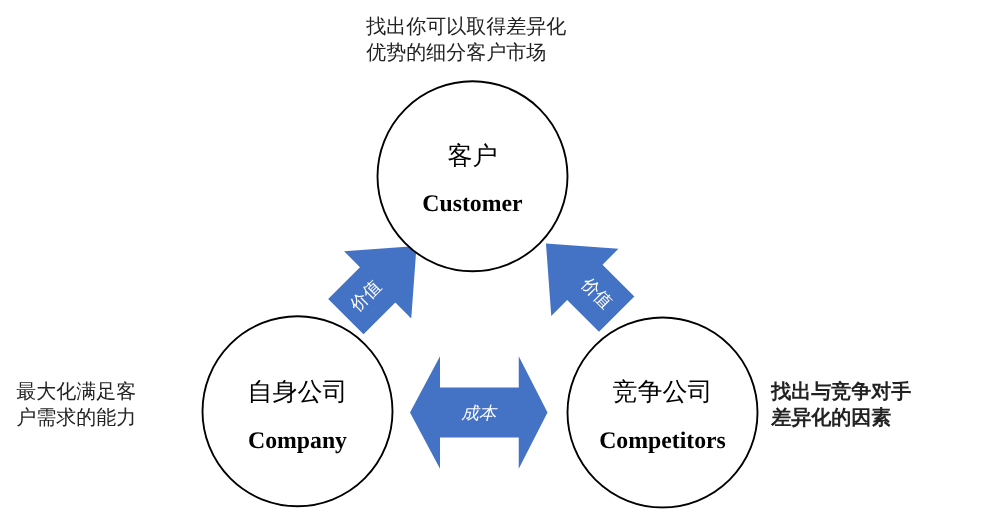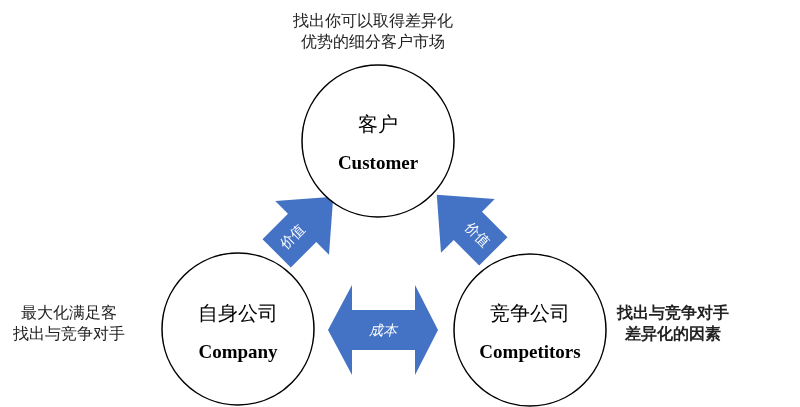--- a/index.html
+++ b/index.html
@@ -1,29 +1,29 @@
 <!DOCTYPE html>
 <html><head>
 <meta charset="utf-8">
 <style>
   html,body{margin:0;padding:0;background:#fff;}
   body{width:800px;height:407px;position:relative;overflow:hidden;font-family:"DejaVu Sans",sans-serif;}
   svg{position:absolute;left:0;top:0;}
-  .note{position:absolute;font-family:"DejaVu Sans",sans-serif;font-size:16px;line-height:21px;color:#222;white-space:pre;text-align:center;}
+  .note{position:absolute;font-family:"DejaVu Sans",sans-serif;font-size:16px;line-height:21px;color:#222;white-space:pre;}
   .cn{font-family:"DejaVu Sans",sans-serif;font-size:20px;fill:#000;}
   .en{font-family:"Liberation Serif",serif;font-weight:bold;font-size:19px;fill:#000;}
   .arrtxt{font-family:"DejaVu Sans",sans-serif;font-size:14px;fill:#fff;}
 </style>
 </head>
 <body>
 
 <div class="note" style="left:293px;top:10px;">找出你可以取得差异化
 优势的细分客户市场</div>
 <div class="note" style="left:13px;top:302px;">最大化满足客
-找出与竞争对手</div>
+户需求的能力</div>
 <div class="note" style="left:617px;top:302px;font-weight:bold;">找出与竞争对手
 差异化的因素</div>
 
 <svg width="800" height="407" viewBox="0 0 800 407">
 
   <g transform="translate(300,230) rotate(45)">
     <polygon points="-20,33 20,33 20,-3 38,-3 0,-47 -38,-3 -20,-3" fill="#4472C4"></polygon>
     <text class="arrtxt" x="0" y="14" text-anchor="middle" transform="rotate(-90 0 10)">价值</text>
   </g>
 

